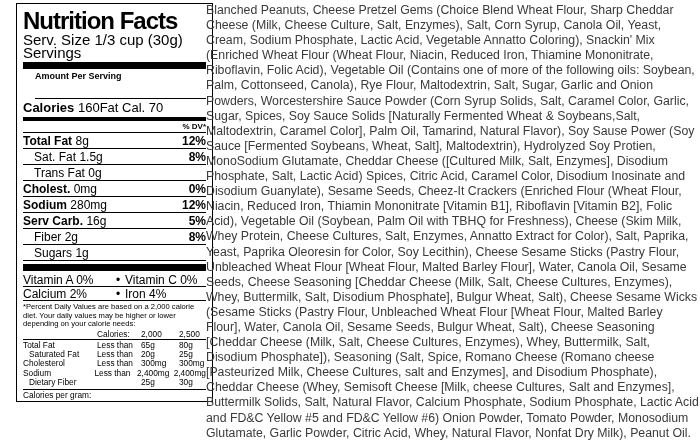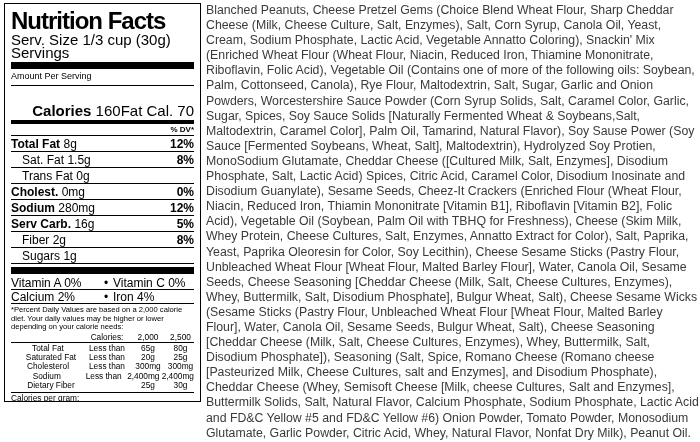--- a/index.html
+++ b/index.html
@@ -1,38 +1,38 @@
 <!DOCTYPE html>
 <html><head>
 <meta charset="utf-8">
 <style>
   * { margin:0; padding:0; box-sizing:border-box; }
   html,body { width:700px; height:442px; background:#fff; font-family:"Liberation Sans",sans-serif; }
   .stage { position:relative; width:700px; height:442px; background:#fff; overflow:hidden; }
 
   
-  .nf { position:absolute; left:4px; top:3px; width:197px; height:399px;
+  .nf { position:absolute; left:16px; top:3px; width:197px; height:399px;
         border:1px solid #000; padding:3px 6px 2px 6px; color:#000; overflow:hidden; }
   .nf-title { font-size:24px; font-weight:bold; letter-spacing:-1px; line-height:27px; white-space:nowrap; }
   .serv { font-size:15px; line-height:12.5px; }
   .bar-thick { height:7px; background:#000; margin:3px 0 2px 0; }
   .bar-med { height:4px; background:#000; margin:1px 0; }
-  .aps { font-size:9px; font-weight:normal; line-height:11px; border-bottom:1px solid #000; padding-bottom:3px; }
-  .cal-row { display:flex; justify-content:flex-end; font-size:15px; line-height:15px; padding:1px 0;margin-top:16px; }
+  .aps { font-size:9px; font-weight:bold; line-height:11px; border-bottom:1px solid #000; padding-bottom:16px;margin-left:12px; }
+  .cal-row { display:flex; justify-content:flex-start; font-size:13px; line-height:15px; padding:1px 0; }
   .dv-head { text-align:right; font-size:8px; font-weight:bold; line-height:10px; border-bottom:1px solid #000; }
   .nrow { display:flex; justify-content:space-between; font-size:12px; line-height:15px; height:16px; border-bottom:1px solid #000; padding-top:1px;gap:46px; }
   .nrow.last { border-bottom:none; }
   .nrow .ind { padding-left:11px; }
   .b { font-weight:bold; }
   .amt { font-weight:normal; }
   .vit { display:flex; font-size:12px; line-height:13px; height:14px; border-bottom:1px solid #000; padding-top:1px; }
   .vit .vleft { width:88px; }
   .vit .bullet { width:14px; text-align:center; }
   .foot { font-size:7.6px; line-height:8.5px; padding:2px 0 1px 0; }
-  .dvt { width:100%; font-size:8.3px; line-height:9.3px;text-align:center; }
+  .dvt { width:100%; font-size:8.3px; line-height:9.3px; }
   .dvt .trow { display:flex; }
   .dvt .c1 { width:74px; }
   .dvt .c2 { width:44px; }
   .dvt .c3 { width:38px; }
   .dvt .c4 { flex:1; }
   .dvt .ind2 { padding-left:6px; }
   .dvt .thead { display:flex; border-bottom:1px solid #000; margin-bottom:1px; }
   .cpg { border-top:1px solid #000; margin-top:2px; padding-top:1px; font-size:8.3px; line-height:9.5px; }
 
   

